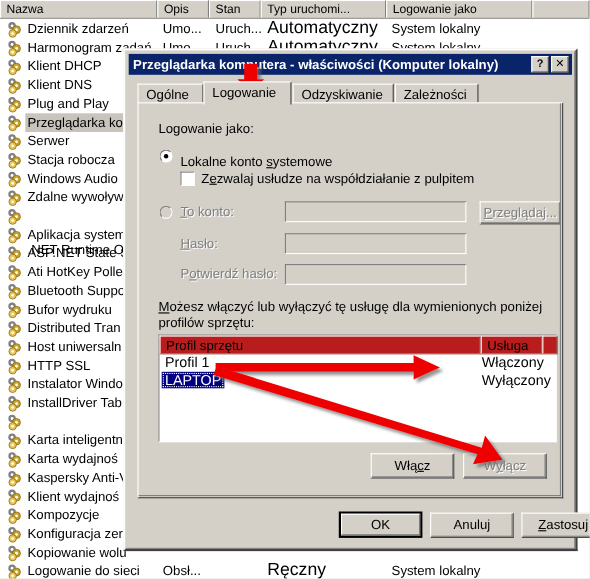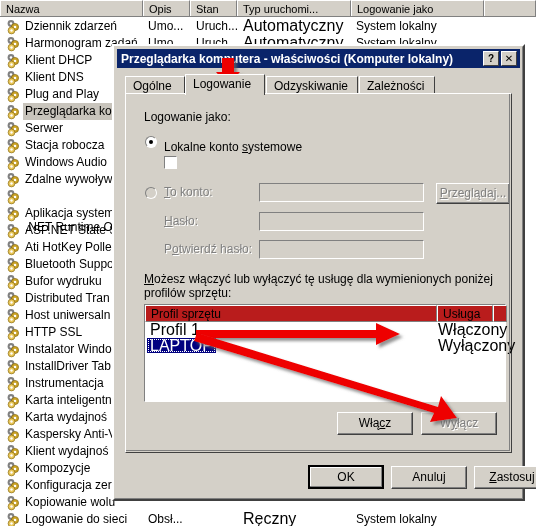--- a/index.html
+++ b/index.html
@@ -95,21 +95,21 @@
     border-right:1px solid #404040;border-bottom:1px solid #404040;box-sizing:border-box;}
   
   .lv{position:absolute;background:#fff;
     border-top:1px solid #808080;border-left:1px solid #808080;
     border-right:1px solid #fff;border-bottom:1px solid #fff;box-sizing:border-box;}
   .lv-hdr{position:absolute;left:0;top:0;right:0;height:17px;background:#d4d0c8;}
   .lv-hcell{position:absolute;top:0;height:17px;line-height:16px;background:#b91c1c;
     border-top:1px solid #fff;border-left:1px solid #fff;
     border-right:1px solid #808080;border-bottom:1px solid #808080;
     box-sizing:border-box;padding-left:5px;font-size:12px;white-space:nowrap;overflow:hidden;}
-  .lv-row{position:absolute;left:0;right:0;height:15px;font-size:16px;}
+  .lv-row{position:absolute;left:0;right:0;height:15px;font-size:13px;}
   .lv-c1{position:absolute;left:5px;top:0;height:15px;line-height:15px;white-space:nowrap;}
   .lv-c1.sel{background:#000080;color:#fff;padding:0 3px;left:2px;
     outline:1px dotted #fff;outline-offset:-2px;}
   .lv-c2{position:absolute;left:293px;top:0;height:15px;line-height:15px;white-space:nowrap;}
   
   #annot{position:absolute;left:0;top:0;width:536px;height:526px;pointer-events:none;}
 </style>
 </head>
 <body>
 
@@ -496,21 +496,20 @@
             </g>
             <g fill="#c9a227" stroke="#7a5c00" stroke-width="0.6">
               <circle cx="9" cy="8" r="3.6"></circle>
             </g>
             <circle cx="9" cy="8" r="1.3" fill="#fff"></circle>
             <g fill="#e8c65a" stroke="#7a5c00" stroke-width="0.6">
               <circle cx="5.5" cy="11.5" r="3.4"></circle>
             </g>
             <circle cx="5.5" cy="11.5" r="1.2" fill="#fff"></circle>
           </svg></span>
-        <span class="svc-name" style="height: 17px; line-height: 16px;">Instrumentacja</span>
       </div>
       <div class="svc-row" style="top: 392px; height: 17px;">
         <span class="svc-icon" style="top: 1px;"><svg width="16" height="16" viewBox="0 0 16 16">
             <g fill="#808080">
               <circle cx="5" cy="4.5" r="3.4"></circle>
               <circle cx="5" cy="4.5" r="1.3" fill="#fff"></circle>
             </g>
             <g fill="#c9a227" stroke="#7a5c00" stroke-width="0.6">
               <circle cx="9" cy="8" r="3.6"></circle>
             </g>
@@ -668,20 +667,21 @@
   <div class="tabpage">
 
     <span class="lbl" style="left:18px;top:16px;">Logowanie jako:</span>
 
     <span class="radio" style="left:19px;top:42px;">
       <span class="dot"></span>
     </span>
     <span class="lbl" style="left:38px;top:46px;"><span>Lokalne konto </span><u>s</u><span>ystemowe</span></span>
 
     <span class="cbox" style="left:38px;top:62px;"></span>
+    <span class="lbl" style="left:57px;top:61px;"><span>Z</span><u>e</u><span>zwalaj usłudze na współdziałanie z pulpitem</span></span>
 
     <span class="radio dis" style="left:19px;top:93px;"></span>
     <span class="lbl dis" style="left:38px;top:91px;"><u>T</u><span>o konto:</span></span>
     <span class="field" style="left:133px;top:89px;width:165px;height:19px;"></span>
     <span class="btn dis" style="left:310px;top:89px;width:74px;height:21px;line-height:19px;"><u>P</u><span>rzeglądaj...</span></span>
 
     <span class="lbl dis" style="left:38px;top:120px;"><u>H</u><span>asło:</span></span>
     <span class="field" style="left:133px;top:118px;width:165px;height:19px;"></span>
 
     <span class="lbl dis" style="left:38px;top:148px;"><span>P</span><u>o</u><span>twierdź hasło:</span></span>

